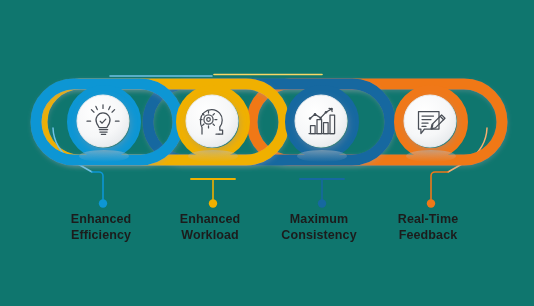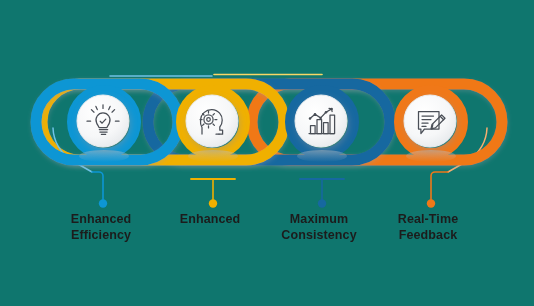--- a/index.html
+++ b/index.html
@@ -233,20 +233,21 @@
     </g>
   </svg>
 
   <div class="labels-layer">
     <div class="step-label lbl-0">
       <span>Enhanced</span>
       <span class="line2">Efficiency</span>
     </div>
     <div class="step-label lbl-1">
       <span>Enhanced</span>
+      <span class="line2">Workload</span>
     </div>
     <div class="step-label lbl-3">
       <span>Real-Time</span>
       <span class="line2">Feedback</span>
     </div>
     <div class="step-label lbl-2">
       <span>Maximum</span>
       <span class="line2">Consistency</span>
     </div>
   </div>

